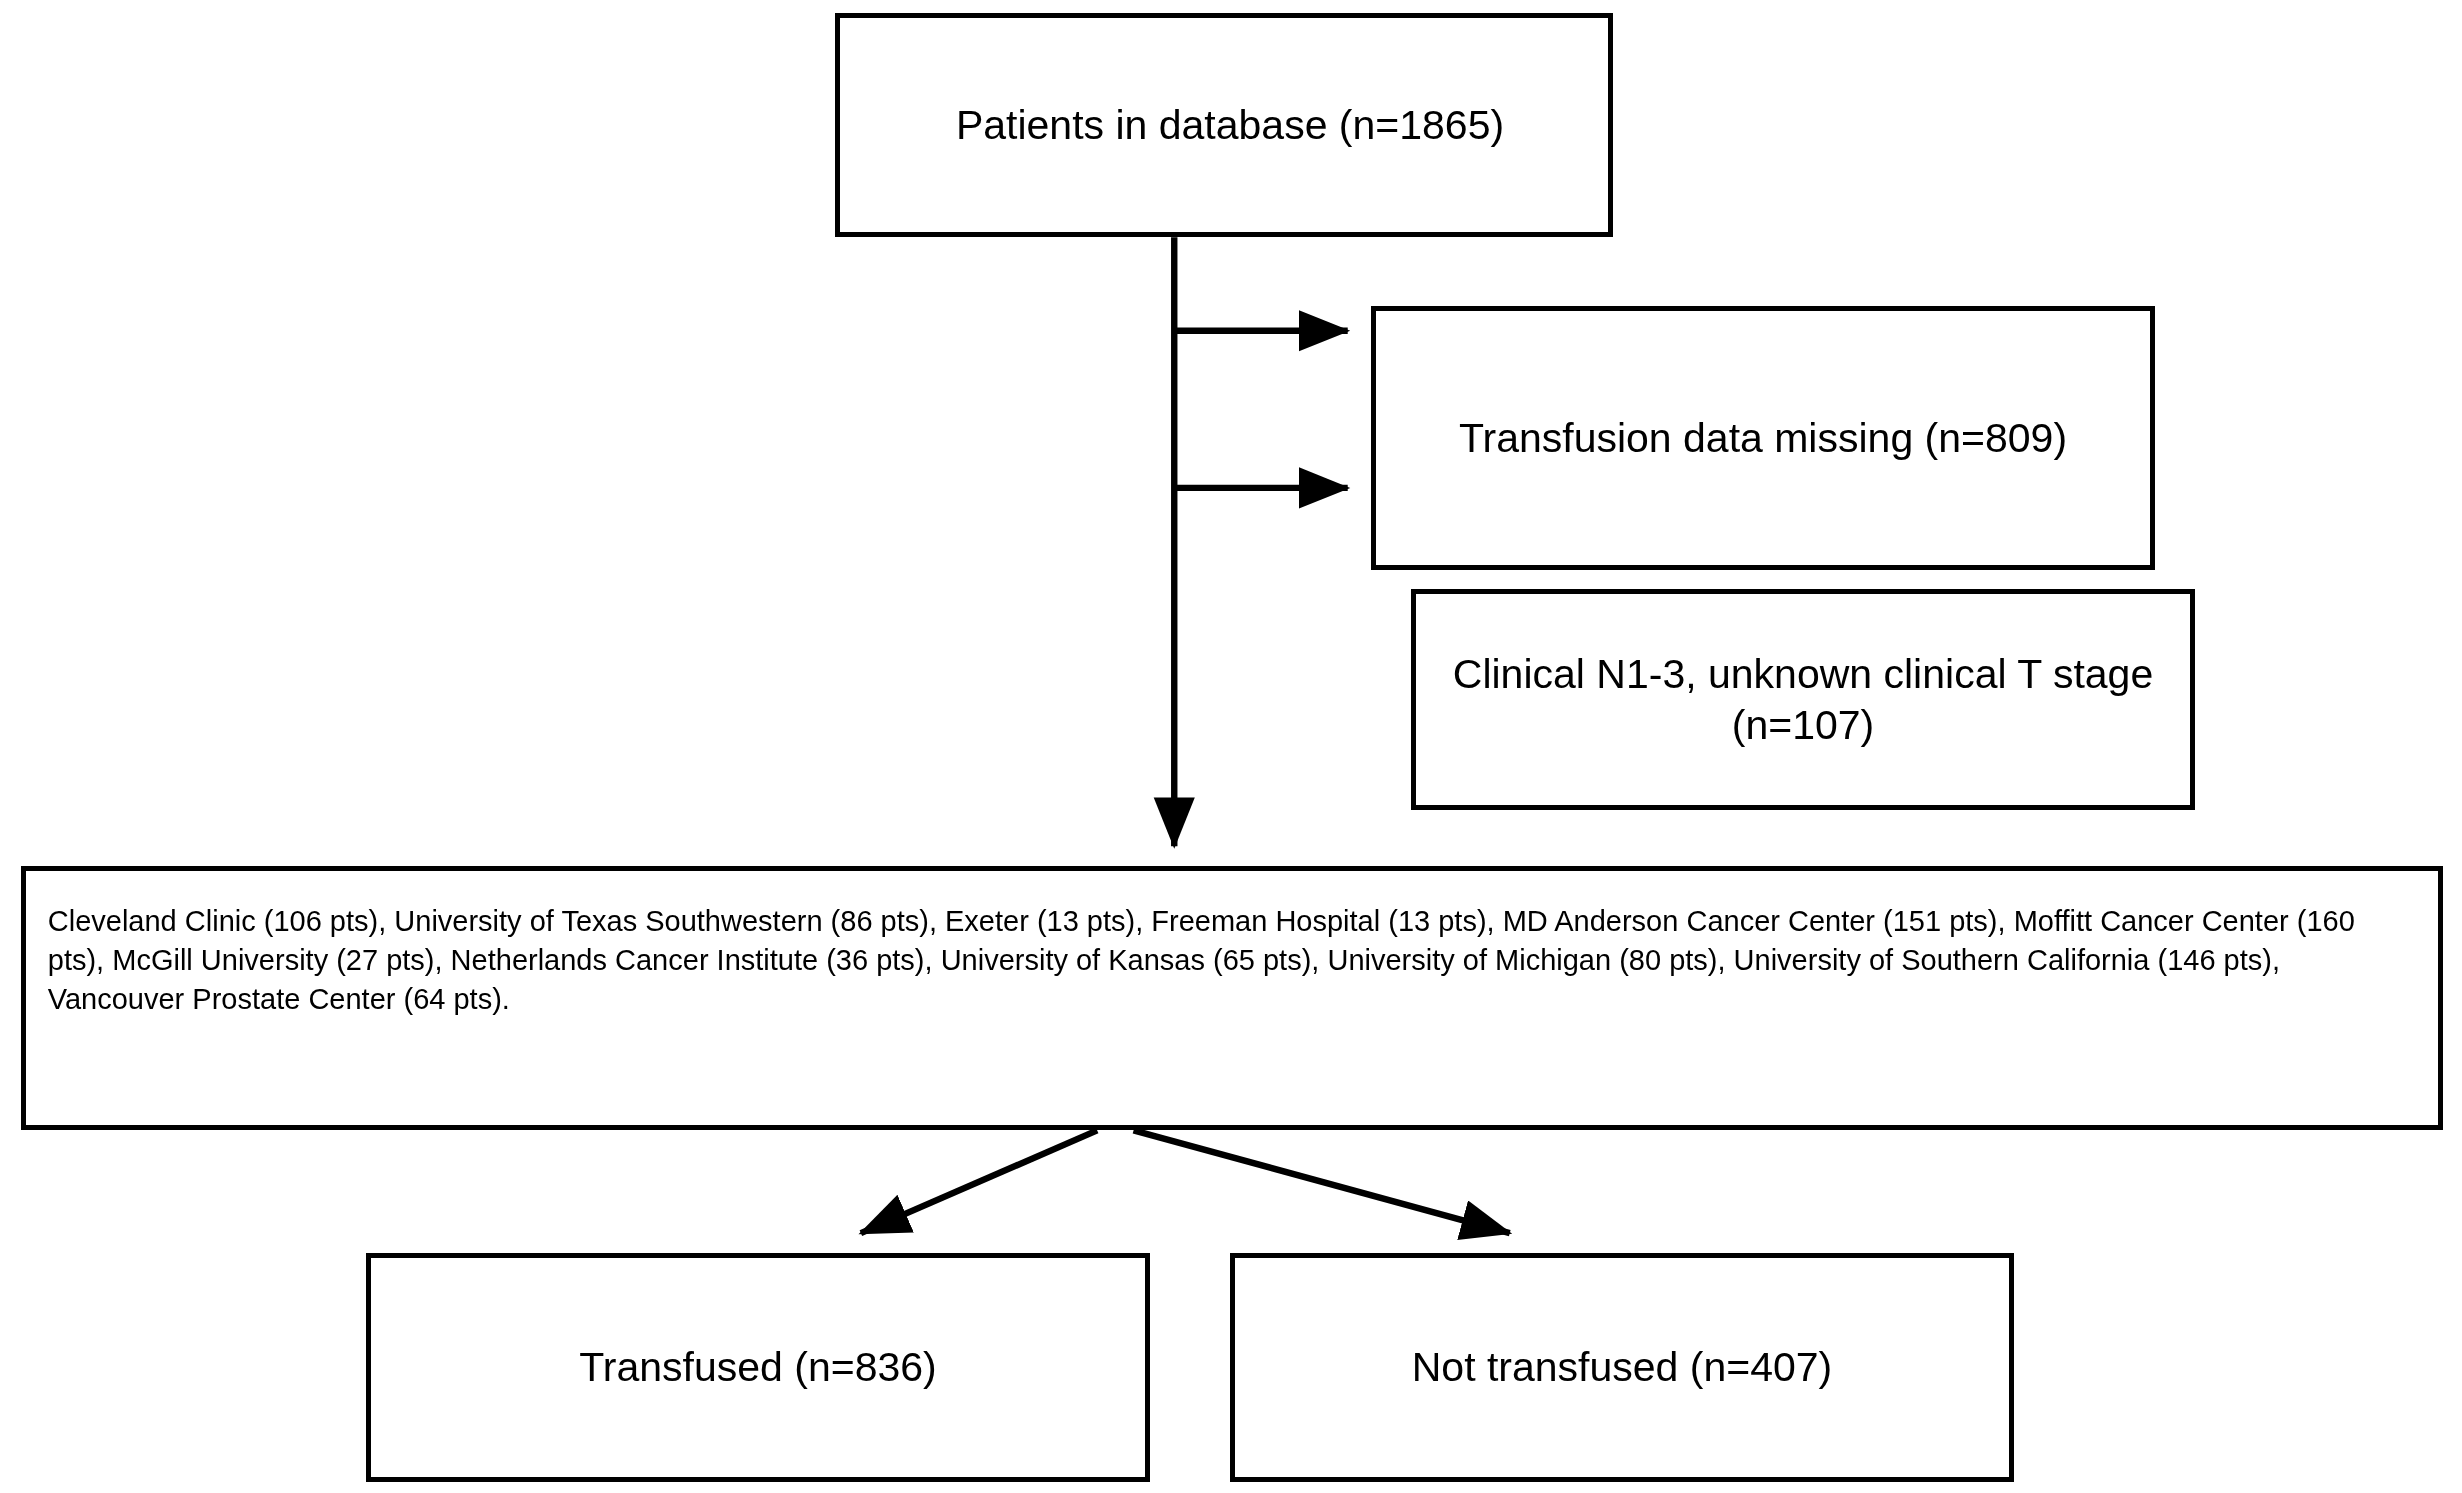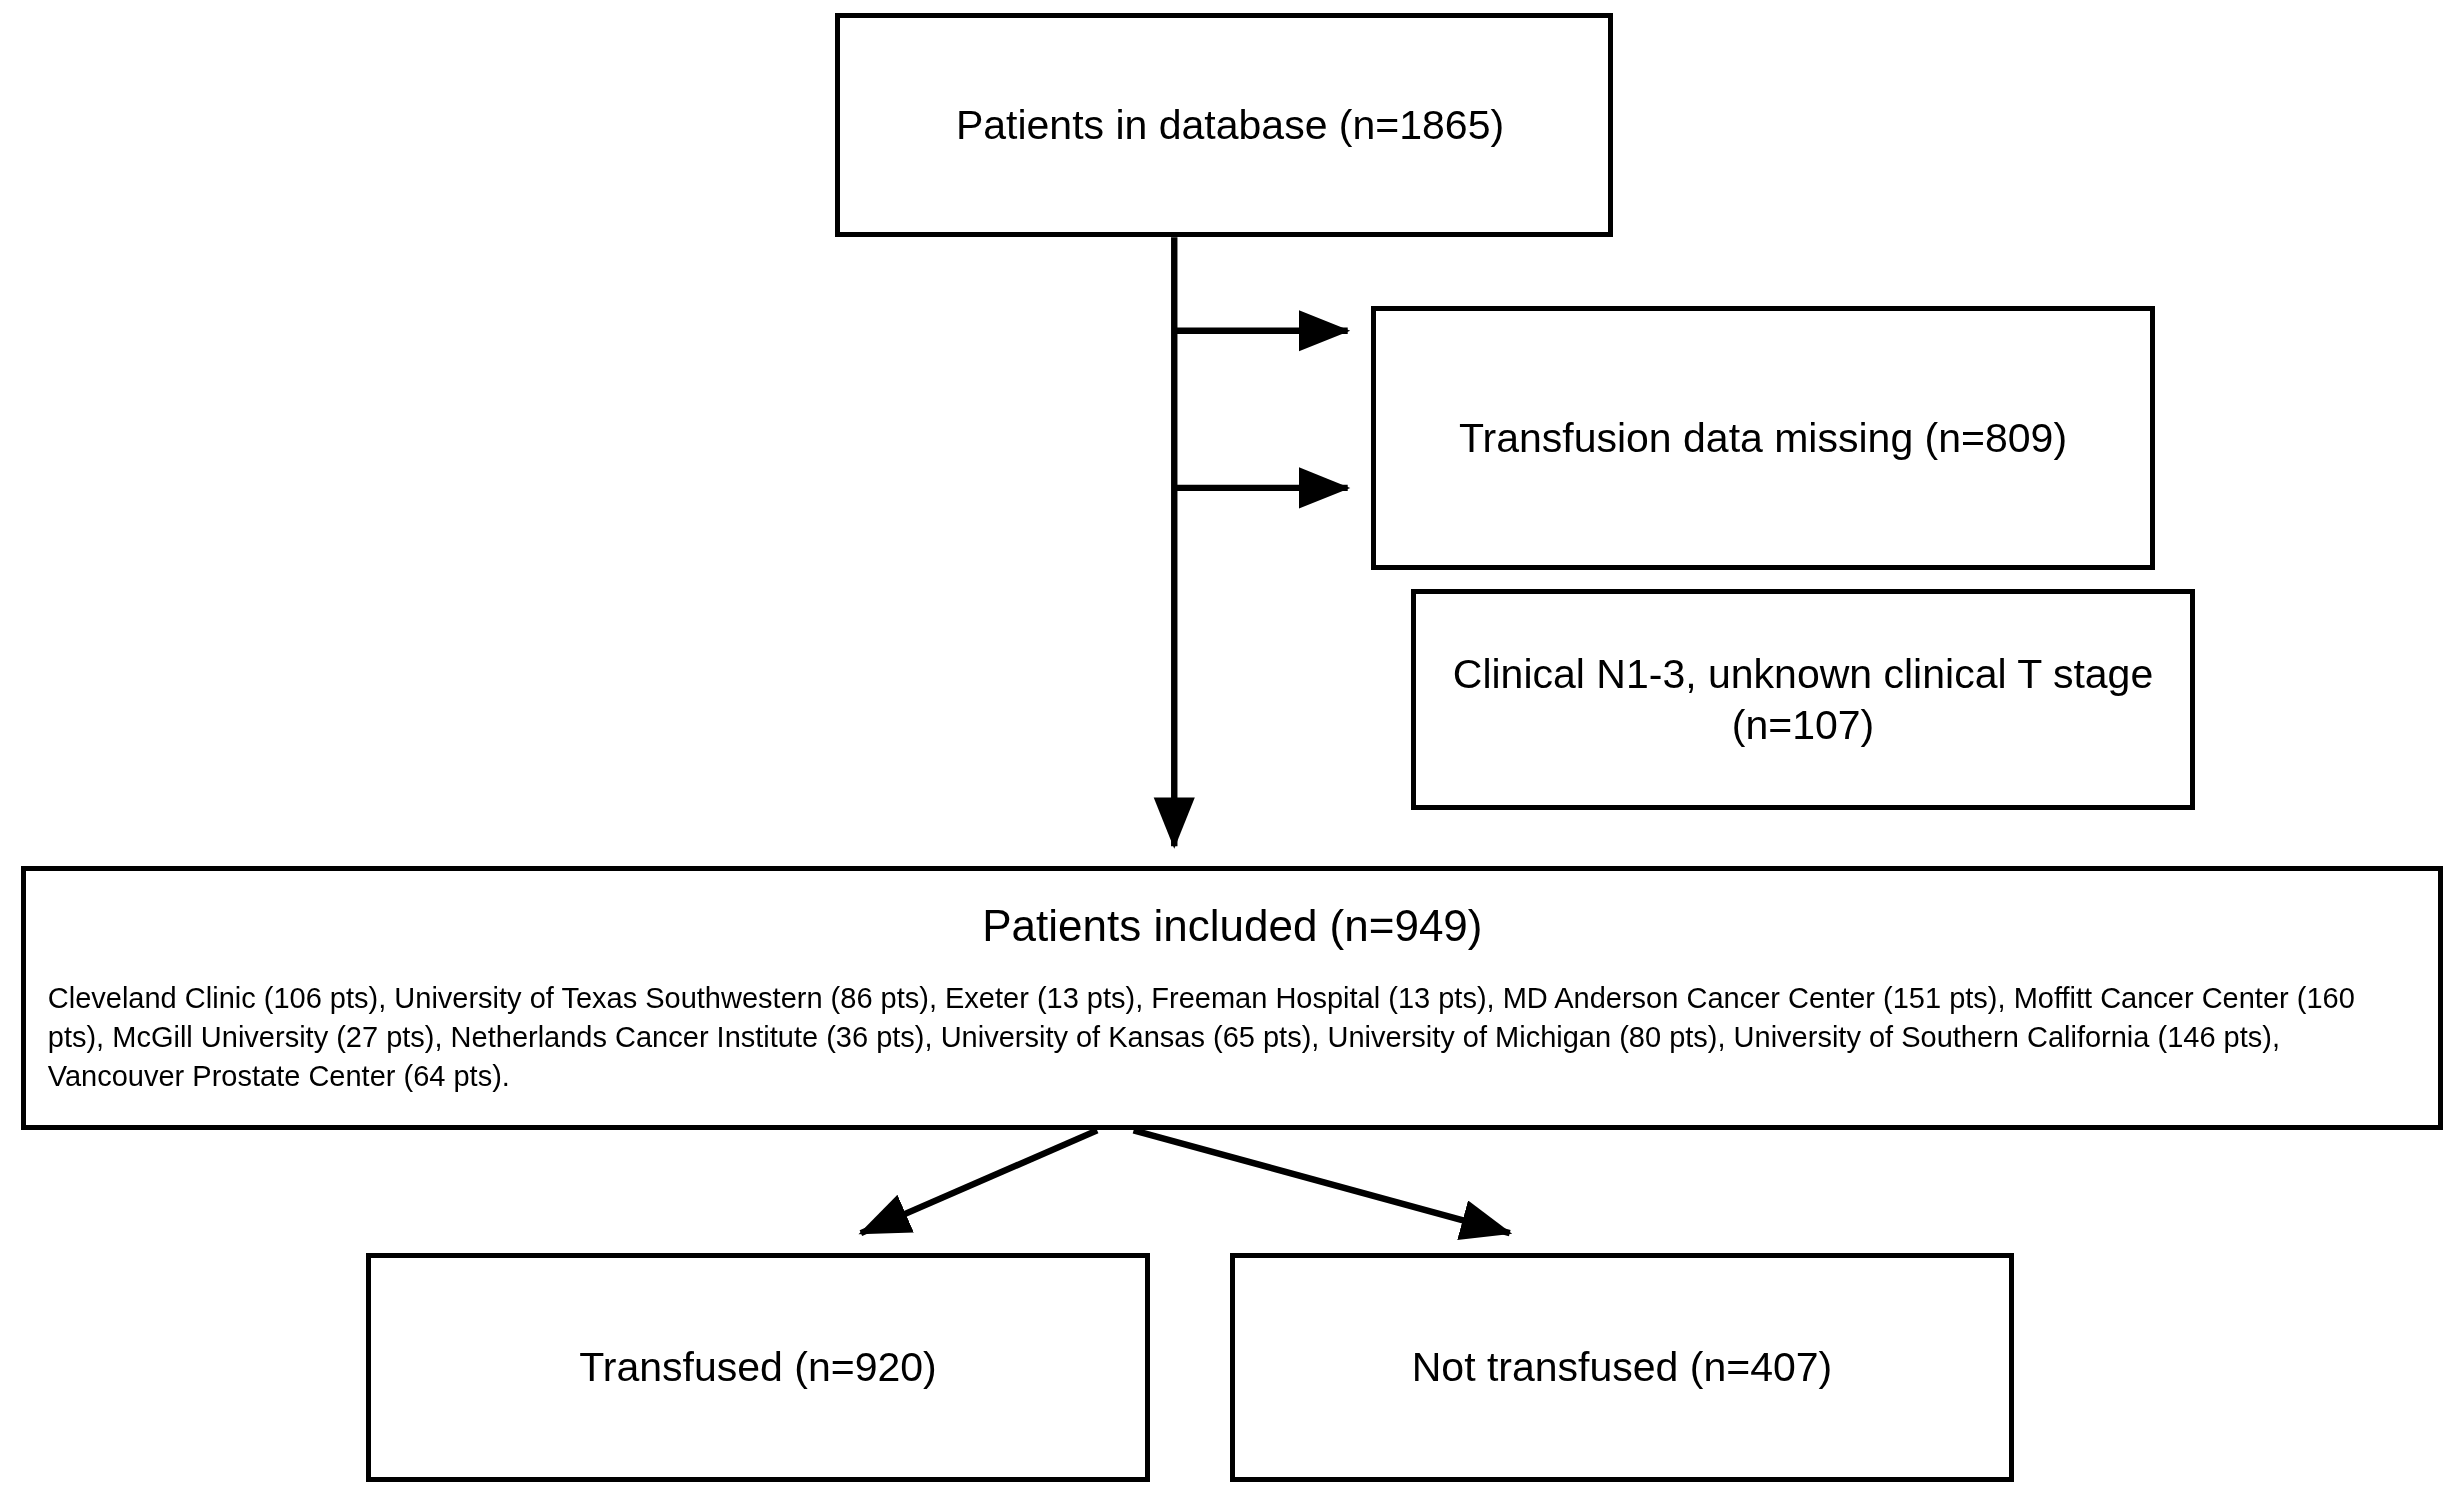--- a/index.html
+++ b/index.html
@@ -132,26 +132,25 @@
   <div class="node" id="node-missing">
     <div class="node-label">Transfusion data missing (n=809)</div>
   </div>
 
   <div class="node" id="node-nstage">
     <div class="node-label">Clinical N1-3, unknown clinical T stage
 (n=107)</div>
   </div>
 
   <div class="node" id="node-included">
-    <div class="included-title">Patients included (n=949)</div>
     <div class="included-sites">Cleveland Clinic (106 pts), University of Texas Southwestern (86 pts), Exeter (13 pts), Freeman Hospital (13 pts), MD Anderson Cancer Center (151 pts), Moffitt Cancer Center (160 pts), McGill University (27 pts), Netherlands Cancer Institute (36 pts), University of Kansas (65 pts), University of Michigan (80 pts), University of Southern California (146 pts), Vancouver Prostate Center (64 pts).</div>
   </div>
 
   <div class="node" id="node-transfused">
-    <div class="node-label">Transfused (n=920)</div>
+    <div class="node-label">Transfused (n=836)</div>
   </div>
 
   <div class="node" id="node-not-transfused">
     <div class="node-label">Not transfused (n=407)</div>
   </div>
 
 </div>
 
 
 </body></html>

